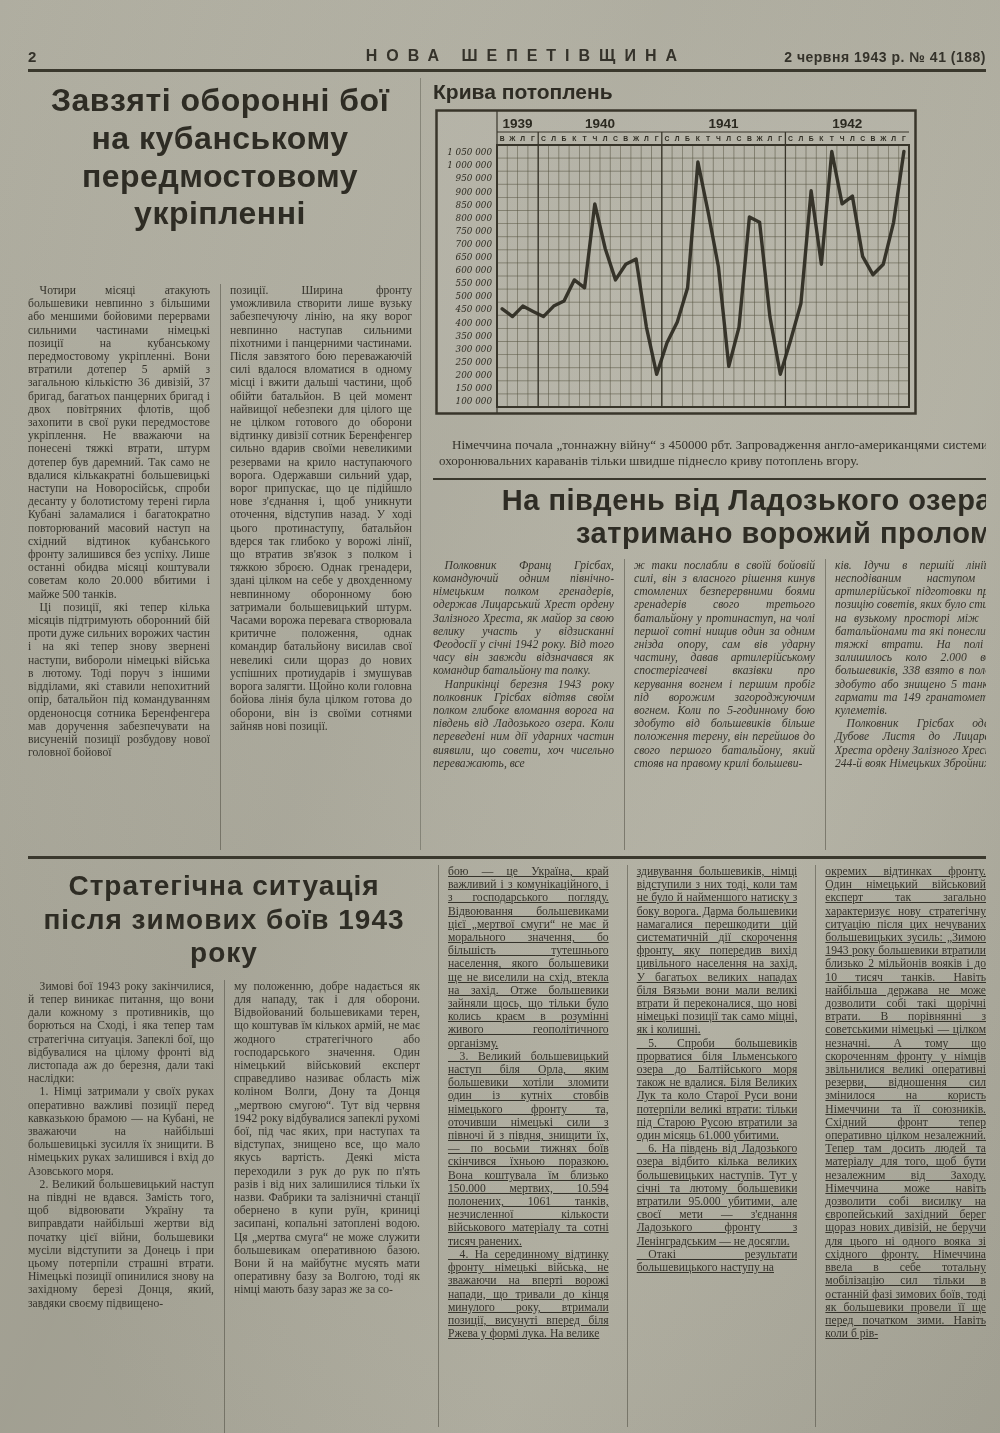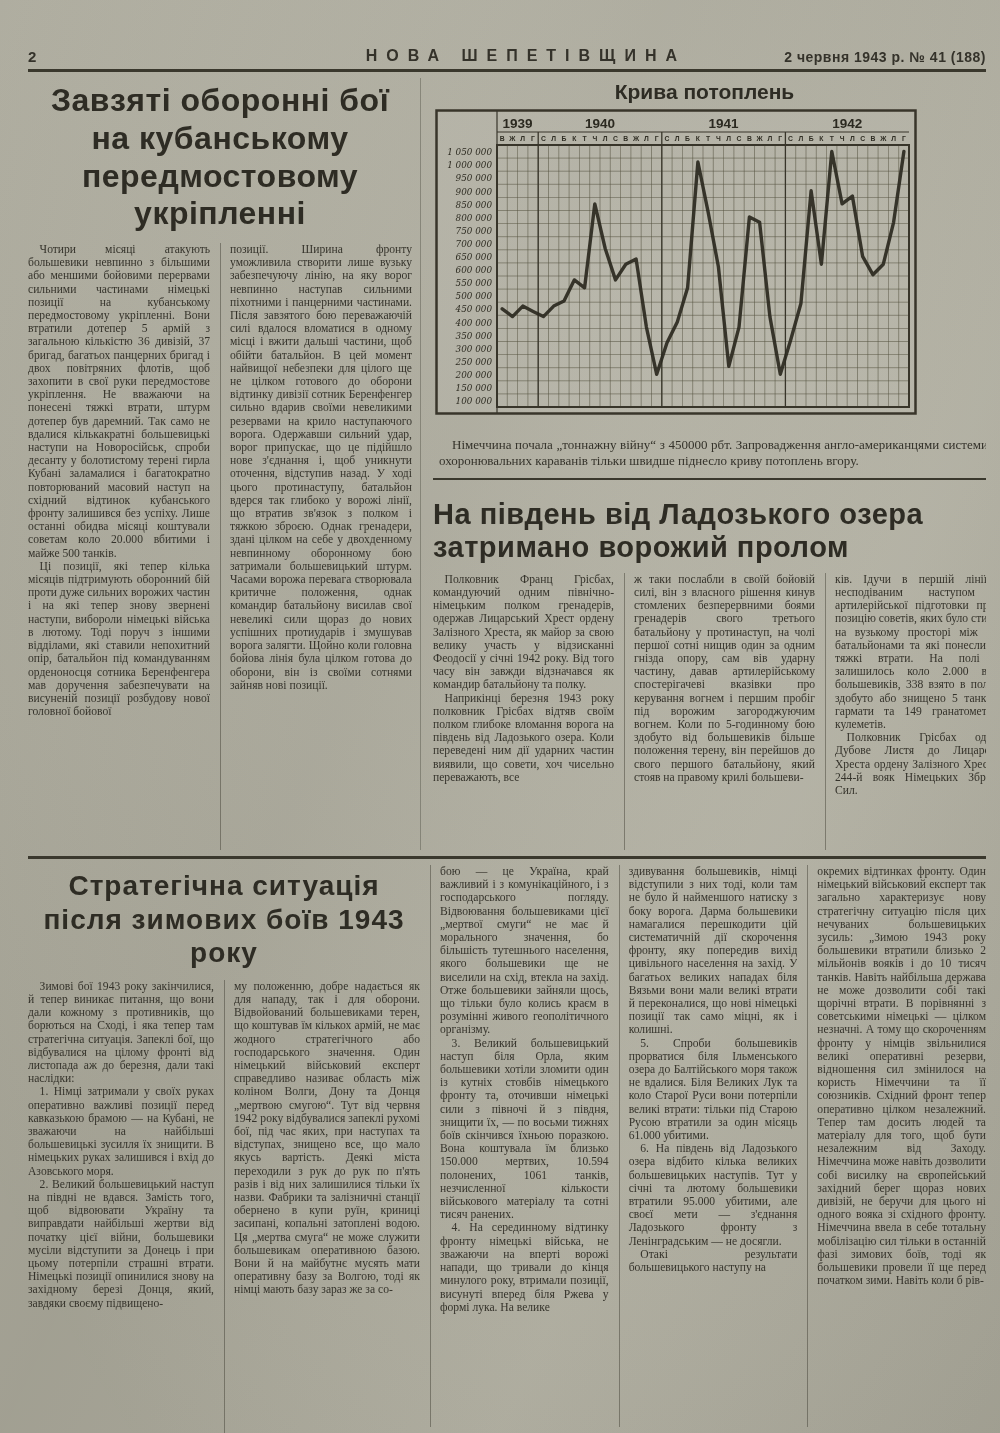--- a/index.html
+++ b/index.html
@@ -32,44 +32,44 @@
   .vline{border-left:1px solid rgba(58,56,45,.45);}
   
   .top{display:flex;height:772px;overflow:hidden;}
   .a1{width:392px;flex:none;padding-right:8px;box-sizing:border-box;}
   .a1 h1{
     margin:4px 6px 10px 6px;text-align:center;
     font:bold 32px/1.18 "Liberation Sans",sans-serif;
     letter-spacing:.5px;color:#2e2c24;
   }
   .a1cols{display:flex;gap:10px;}
-  .a1cols .col{width:186px;height:608px;}
+  .a1cols .col{width:186px;height:608px;margin-top:41px;}
   .right{flex:1;border-left:1px solid rgba(58,56,45,.35);padding-left:12px;box-sizing:border-box;}
-  .chart-title{text-align:center;font:bold 21px/1.1 "Liberation Sans",sans-serif;margin:2px 40px 6px 0;color:#2e2c24;}
+  .chart-title{text-align:left;font:bold 21px/1.1 "Liberation Sans",sans-serif;margin:2px 40px 6px 0;color:#2e2c24;}
   .chart-wrap{margin-left:2px;}
   svg.chart{display:block;background:rgba(255,255,255,.06);}
   .caption{font-size:13px;line-height:16px;text-align:justify;margin:22px 28px 0 6px;}
   .mid-rule{border:0;border-top:2px solid #3a382d;margin:9px 24px 4px 0;}
   .a2 h2{
-    margin:18px 24px 8px 0;text-align:left;
+    margin:4px 24px 8px 0;text-align:right;
     font:bold 29px/1.15 "Liberation Sans",sans-serif;color:#2e2c24;letter-spacing:.5px;
   }
   .a2cols{display:flex;gap:10px;}
-  .a2cols .col{width:181px;height:296px;}
+  .a2cols .col{width:181px;height:296px;font-style:italic;}
   
   .bot-rule{border:0;border-top:3px solid #3a382d;margin:6px 0 6px 0;}
-  .bottom{display:flex;gap:10px;height:568px;overflow:hidden;}
+  .bottom{display:flex;gap:18px;height:568px;overflow:hidden;}
   .b12{width:392px;flex:none;}
   .b12 h2{
     margin:4px 4px 10px 4px;text-align:center;
     font:bold 28px/1.2 "Liberation Sans",sans-serif;color:#2e2c24;letter-spacing:1px;
   }
   .b12cols{display:flex;gap:10px;}
   .b12cols .col{width:186px;height:478px;}
-  .bottom > .col{width:186px;height:562px;}
+  .bottom > .col{width:186px;height:562px;text-decoration:underline;}
 </style>
 </head>
 <body>
 
 <div class="page">
 
   <div class="hdr">
     <div class="pn">2</div>
     <div class="mast">НОВА ШЕПЕТІВЩИНА</div>
     <div class="date">2 червня 1943 р. № 41 (188)</div>

